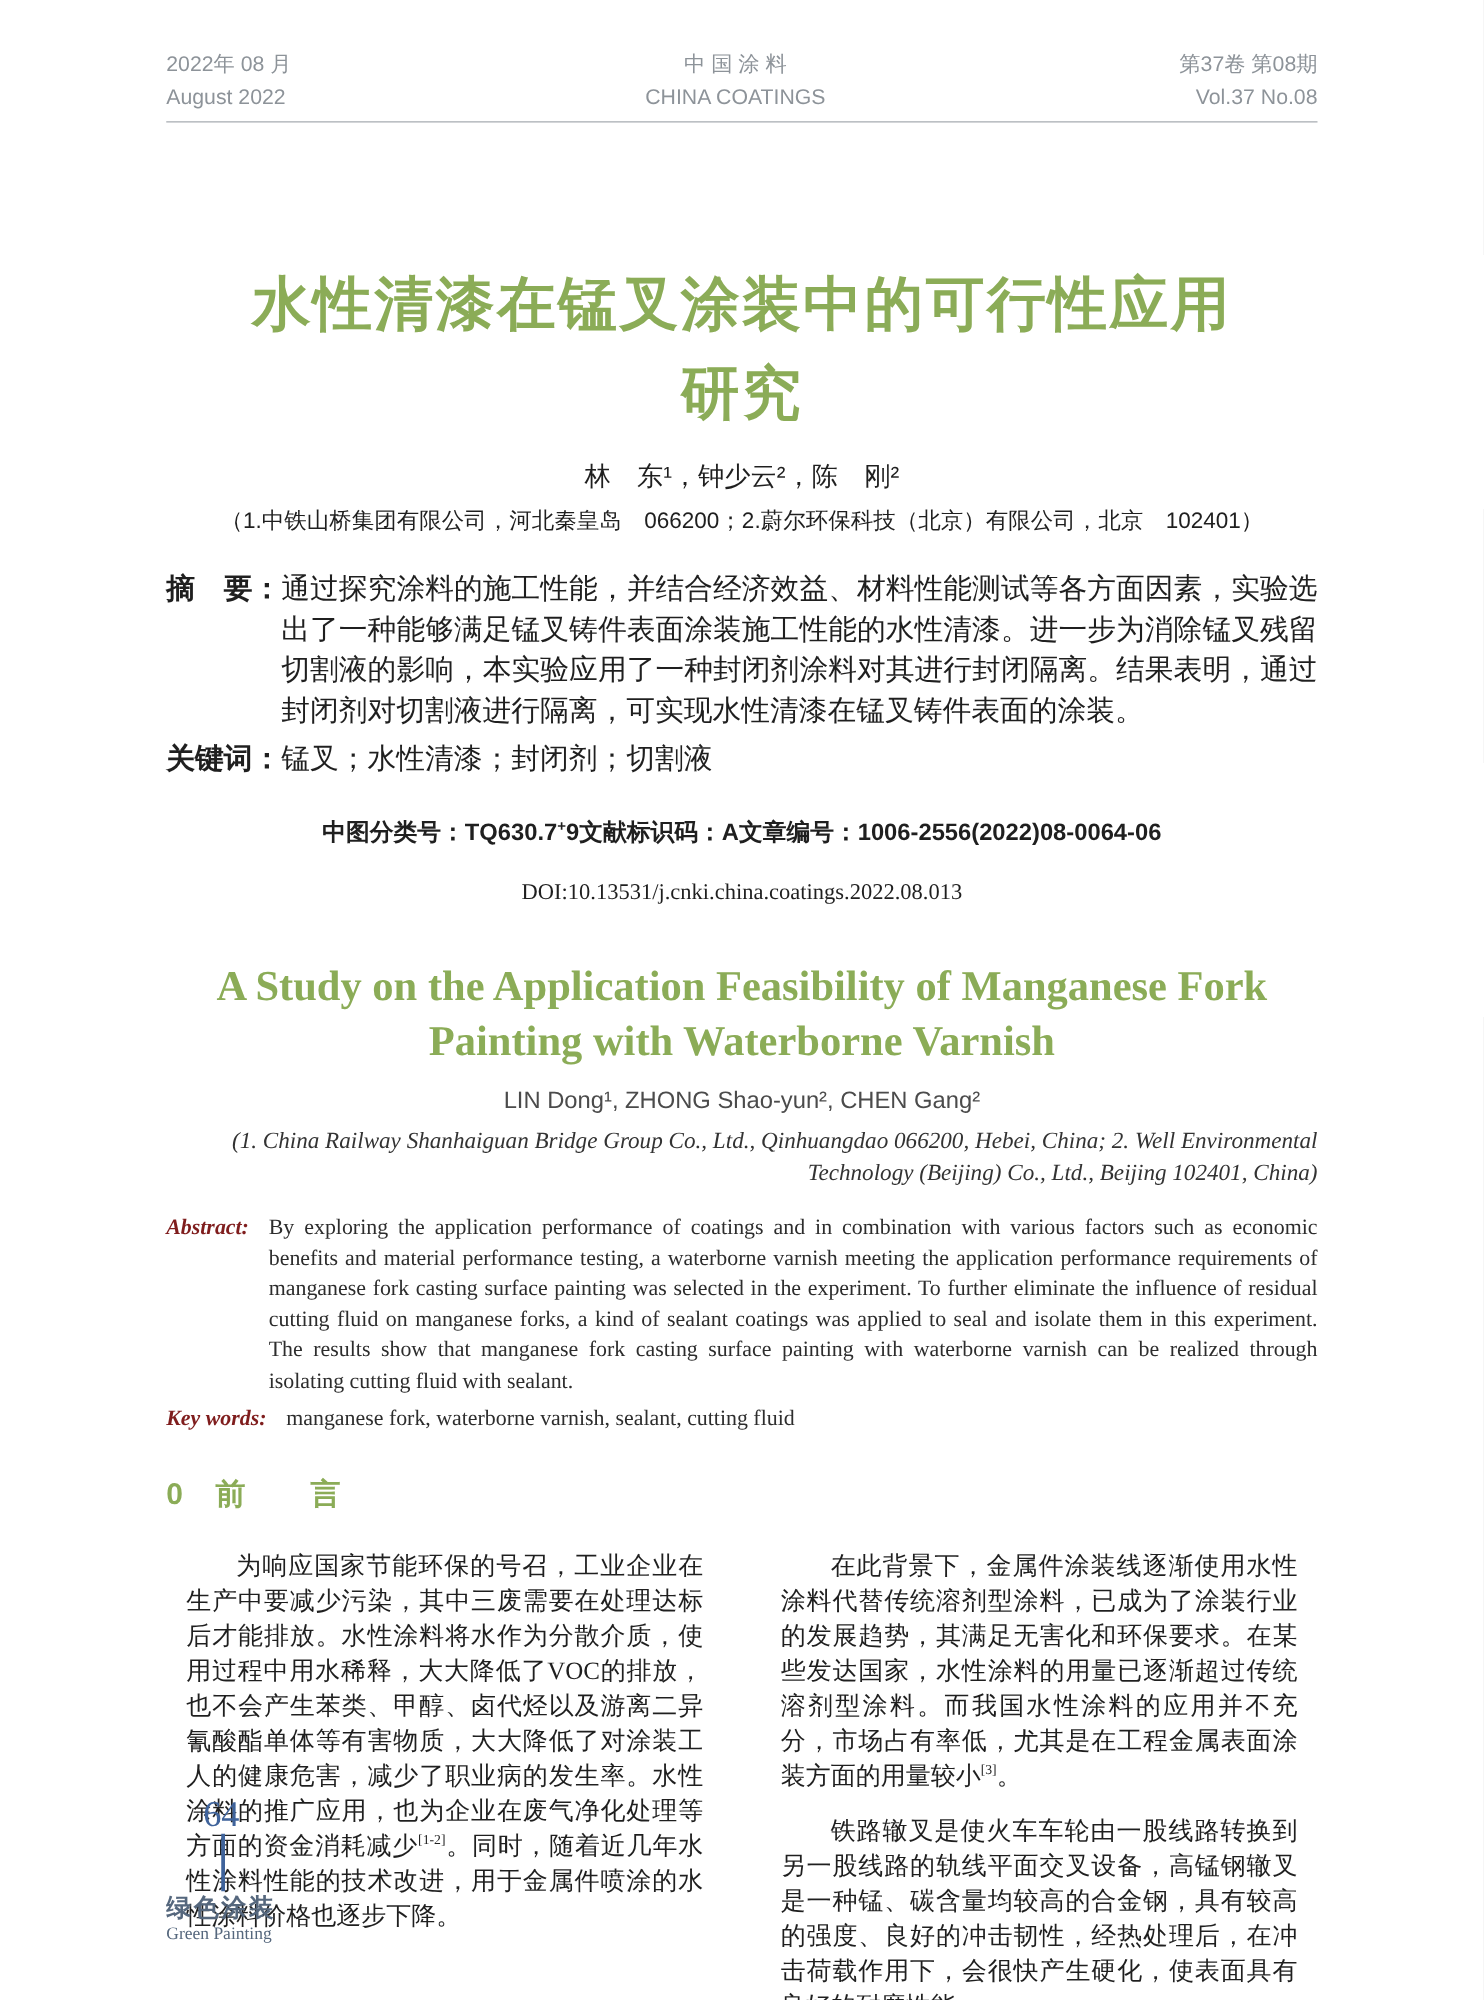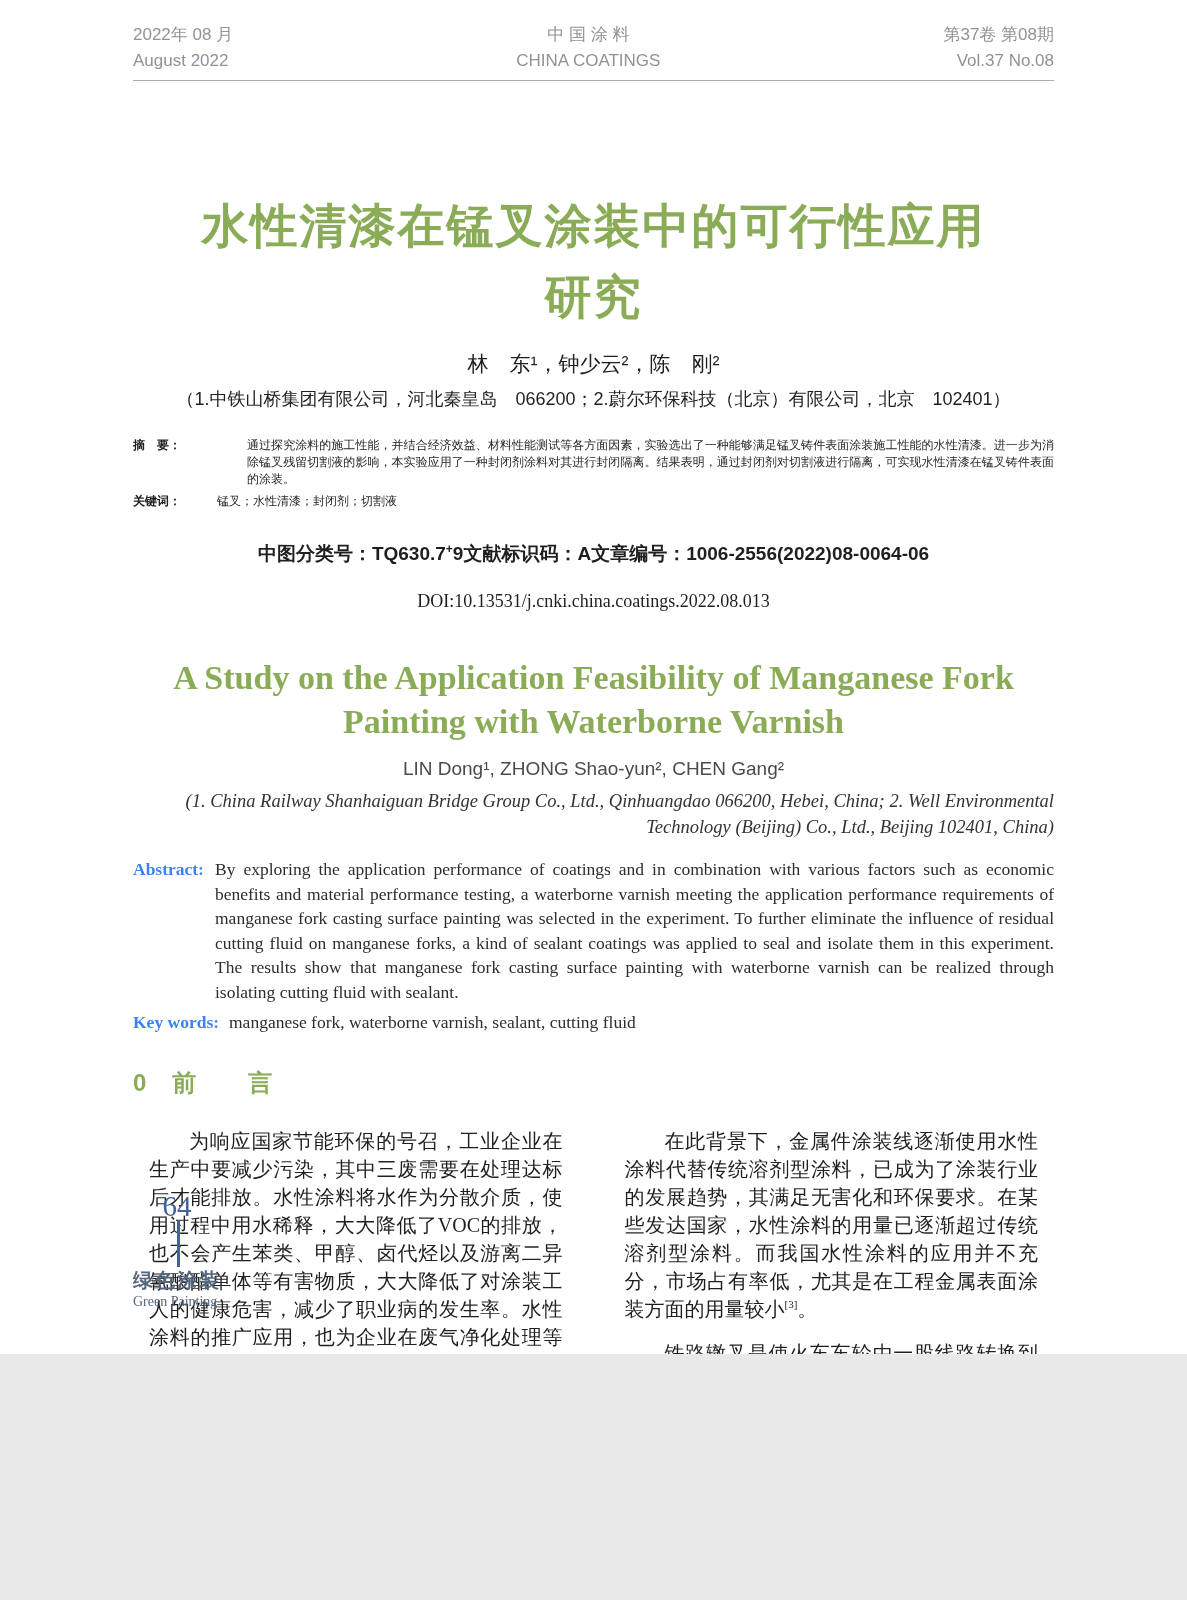--- a/index.html
+++ b/index.html
@@ -6,57 +6,57 @@
     --green:#8bac57;
     --hdr-gray:#8d9399;
     --rule-gray:#a7acb1;
     --text:#1f1f1f;
     --blue:#3f639b;
     --blue-soft:#55677d;
   }
   *{margin:0;padding:0;box-sizing:border-box;}
   html,body{background:#e9e9e9;}
   .page{
-    width:1187px;height:1354px;margin:0 auto;background:#ffffff;
-    padding:22px 133px 0 133px;position:relative;overflow:hidden;
+    width:1187px;height:1600px;margin:0 auto;background:#ffffff;
+    padding:39px 133px 0 133px;position:relative;overflow:hidden;
     font-family:"Liberation Sans","DejaVu Sans",sans-serif;color:var(--text);
   }
   
   .jheader{display:flex;justify-content:space-between;align-items:flex-end;
     color:var(--hdr-gray);font-size:17px;line-height:1.5;
     padding-bottom:7px;border-bottom:1.5px solid var(--rule-gray);}
   .jheader .cell{white-space:nowrap;}
   .jheader .c{text-align:center;}
   .jheader .r{text-align:right;}
   
   .cn-title{margin-top:110px;text-align:center;color:var(--green);
     font-weight:bold;font-size:47px;line-height:1.5;letter-spacing:2px;}
   .cn-authors{margin-top:18px;text-align:center;font-size:21px;}
   .cn-affil{margin-top:8px;text-align:center;font-size:18px;line-height:1.5;}
   
-  .hangrow{display:flex;margin-top:24px;font-size:12px;line-height:1.42;gap:36px;}
+  .hangrow{display:flex;margin-top:24px;font-size:23px;line-height:1.42;}
   .hangrow .lbl{flex:0 0 78px;font-weight:bold;white-space:nowrap;}
   .hangrow .txt{flex:1;text-align:justify;font-weight:500;}
   .kwrow{margin-top:5px;}
   .kwrow .lbl{flex-basis:auto;}
   
   .metarow{margin-top:31px;display:flex;justify-content:center;
     font-size:19px;font-weight:bold;}
   .metarow sup{font-size:12px;}
   .doi{margin-top:24px;font-size:18px;font-family:"Liberation Serif","DejaVu Serif",serif;font-weight:normal;text-align:center;}
   
   .en-title{margin-top:44px;text-align:center;color:var(--green);
     font-family:"Liberation Serif","DejaVu Serif",serif;font-weight:bold;
     font-size:34px;line-height:1.3;}
   .en-authors{margin-top:13px;text-align:center;font-size:19px;color:#4b4b4b;}
   .en-affil{margin-top:8px;text-align:right;font-size:18.5px;line-height:1.45;
     font-family:"Liberation Serif","DejaVu Serif",serif;font-style:italic;color:#333;}
   .en-abs{display:flex;margin-top:16px;font-family:"Liberation Serif","DejaVu Serif",serif;
     font-size:17.5px;line-height:1.4;color:#2d2d2d;}
-  .en-abs .lbl{flex:0 0 82px;font-weight:bold;color:#3b82f6;}
+  .en-abs .lbl{flex:0 0 82px;font-weight:bold;color:#7f1d1d;font-style:italic;}
   .en-abs .txt{flex:1;text-align:justify;}
   .en-kw{margin-top:6px;}
   .en-kw .lbl{flex-basis:96px;}
   
   .sect{margin-top:32px;color:var(--green);font-weight:bold;font-size:24px;}
   .sect .num{margin-right:26px;}
   .sect .t{letter-spacing:14px;}
   .columns{margin-top:12px;display:flex;gap:30px;
     font-family:"Liberation Serif","DejaVu Serif",serif;font-size:20px;line-height:1.4;}
   .columns .col{flex:1;text-align:justify;}

